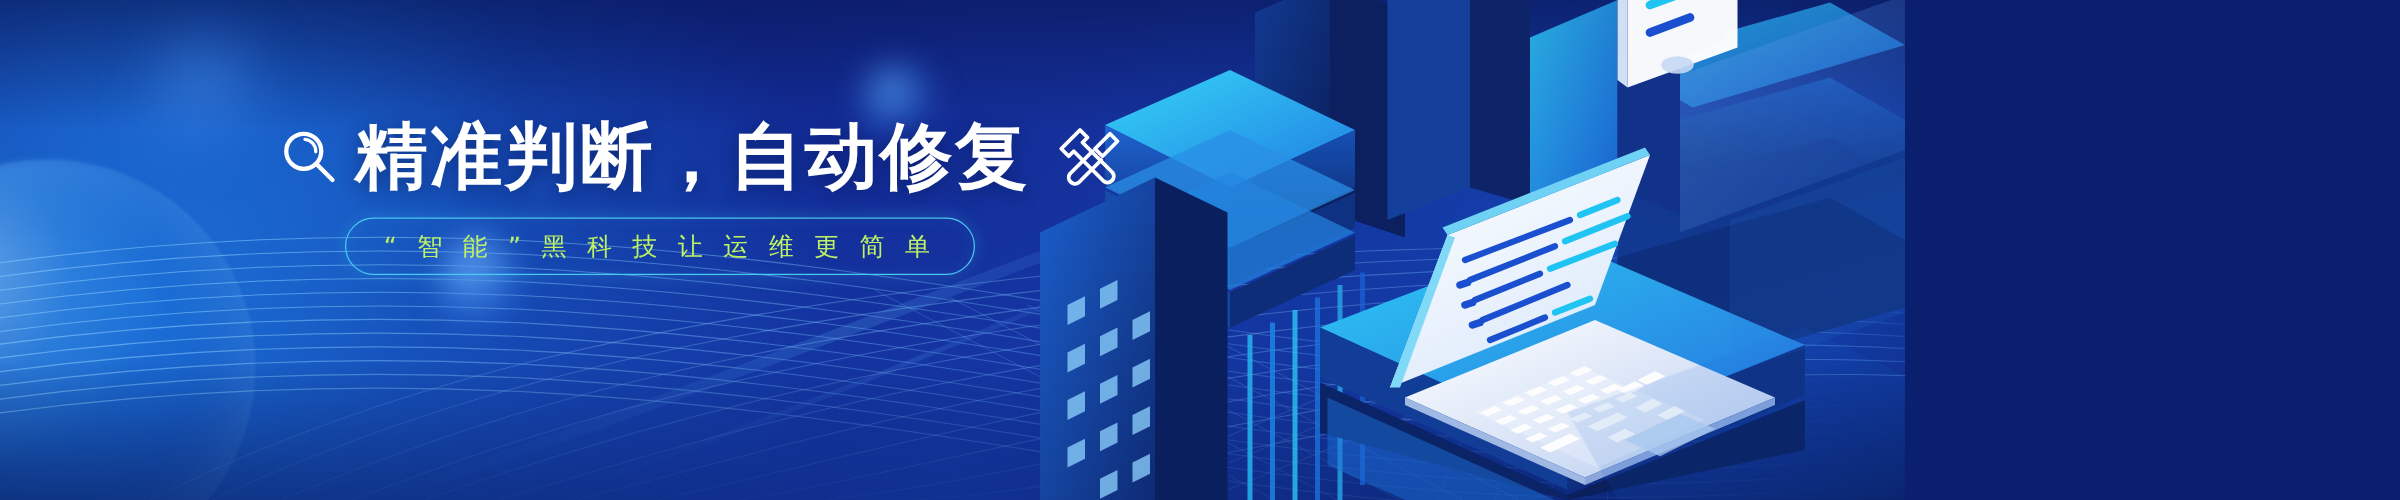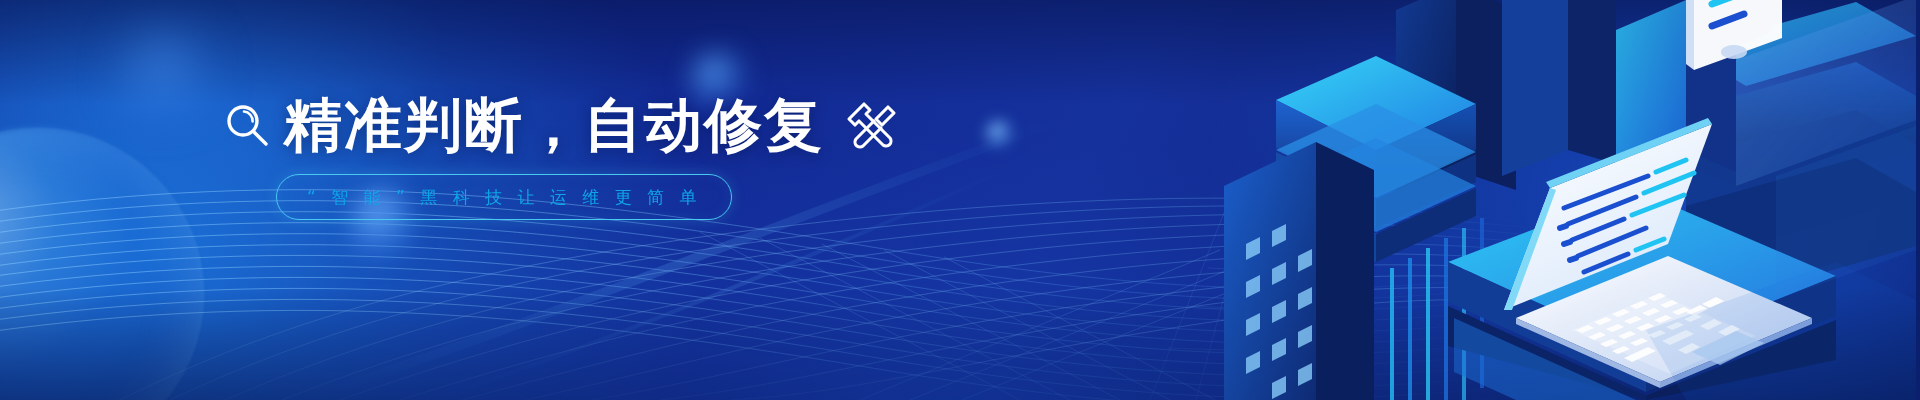--- a/index.html
+++ b/index.html
@@ -1,21 +1,21 @@
 <!DOCTYPE html>
 <html><head>
 <meta charset="utf-8">
 <title>Banner</title>
 <style>
   html,body{margin:0;padding:0;background:#0a1f6e;}
   body{font-family:"Liberation Sans","DejaVu Sans",sans-serif;}
 
   .banner{
     position:relative;
-    width:1916px;height:400px;
+    width:1524px;height:400px;
     overflow:hidden;
     background:#12288f;
   }
 
   
   .bg-base{
     position:absolute;inset:0;
     background:
       radial-gradient(ellipse 900px 700px at 8% 62%, #1a6fd6 0%, rgba(26,111,214,0) 62%),
       radial-gradient(ellipse 420px 380px at 9% 22%, #1d56c4 0%, rgba(29,86,196,0) 65%),
@@ -65,21 +65,21 @@
     font-family:"DejaVu Sans","Liberation Sans",sans-serif;
     text-shadow:0 2px 14px rgba(4,18,70,.45);
   }
   .wrench{flex:0 0 auto;display:block;margin-left:6px;}
 
   .pill{
     margin-top:20px;margin-left:52px;
     display:inline-flex;align-items:center;justify-content:center;
     height:44px;padding:0 30px;
     border:1.6px solid #49c8f2;border-radius:24px;
-    color:#0ea5e9;font-size:17px;letter-spacing:5px;white-space:nowrap;
+    color:#bef264;font-size:20px;letter-spacing:5px;white-space:nowrap;
     font-family:"DejaVu Sans","Liberation Sans",sans-serif;
     box-shadow:0 0 14px rgba(73,200,242,.22), inset 0 0 14px rgba(73,200,242,.07);
   }
 
   
   .illus{position:absolute;right:0;top:0;width:700px;height:400px;z-index:4;}
 </style>
 </head>
 <body>
 

